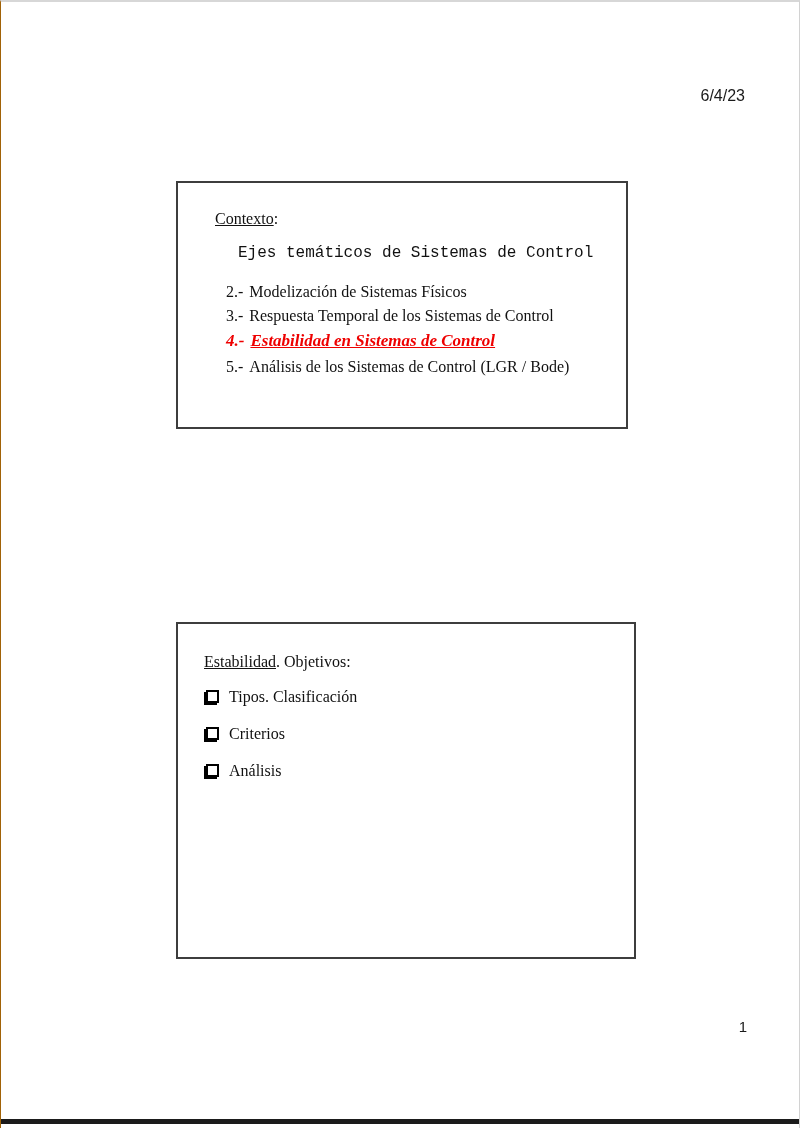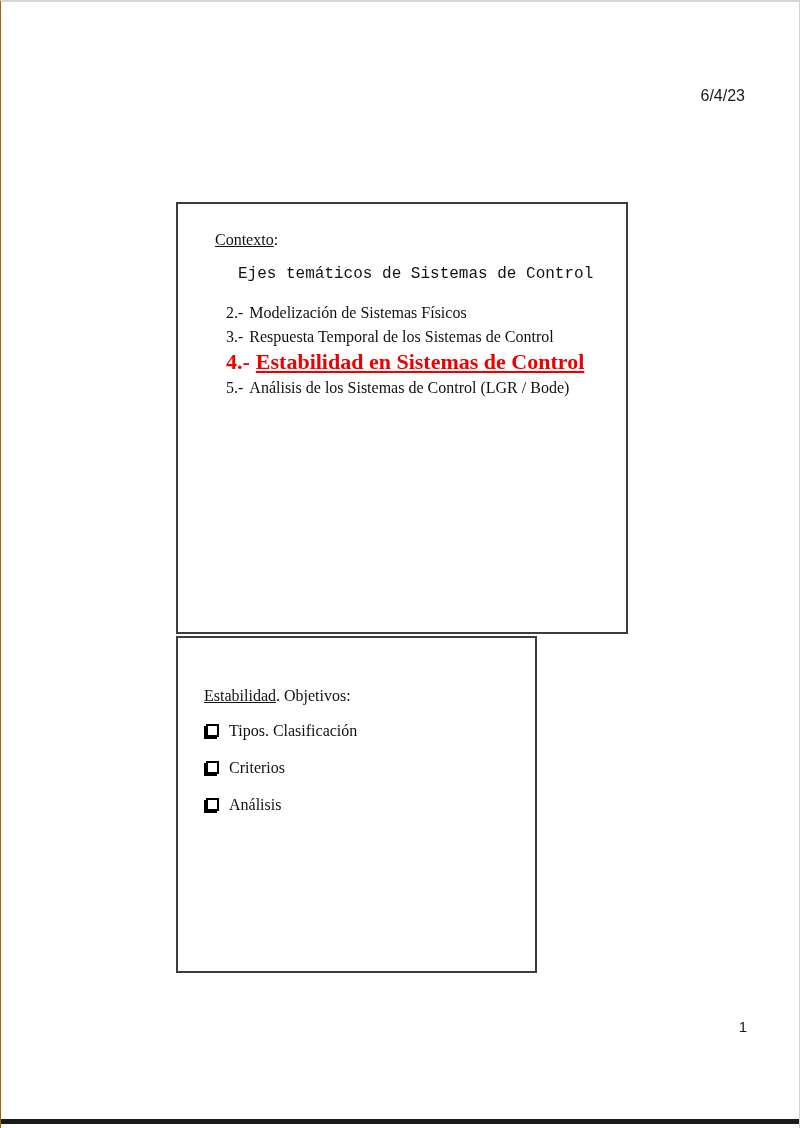--- a/index.html
+++ b/index.html
@@ -45,30 +45,30 @@
     color: #1a1a1a;
   }
   .slide {
     position: absolute;
     left: 175px;
     background: #ffffff;
     border: 2px solid #3d3d3d;
     box-sizing: border-box;
   }
   .slide1 {
-    top: 200px;
+    top: 179px;
     width: 452px;
-    height: 432px;
+    height: 248px;
     padding: 26px 14px 0 37px;
   }
   .slide2 {
-    top: 634px;
-    width: 361px;
+    top: 620px;
+    width: 460px;
     height: 337px;
-    padding: 48px 14px 0 26px;
+    padding: 28px 14px 0 26px;
   }
   .u { text-decoration: underline; }
   .s1-title {
     font-size: 16px;
     line-height: 20px;
     margin-bottom: 14px;
     white-space: nowrap;
   }
   .s1-subtitle {
     padding-left: 23px;
@@ -81,21 +81,22 @@
   .s1-list { padding-left: 11px; }
   .s1-item {
     font-size: 16px;
     line-height: 19px;
     margin-bottom: 5px;
     white-space: nowrap;
   }
   .s1-item .num { margin-right: 6px; }
   .s1-item.hl {
     font-weight: bold;
-    font-size: 22px;
+    font-style: italic;
+    font-size: 17px;
     line-height: 21px;
     margin-bottom: 6px;
   }
   .s1-item.gap { margin-top: 3px; }
   .s2-title {
     font-size: 16px;
     line-height: 20px;
     margin-bottom: 15px;
     white-space: nowrap;
   }

